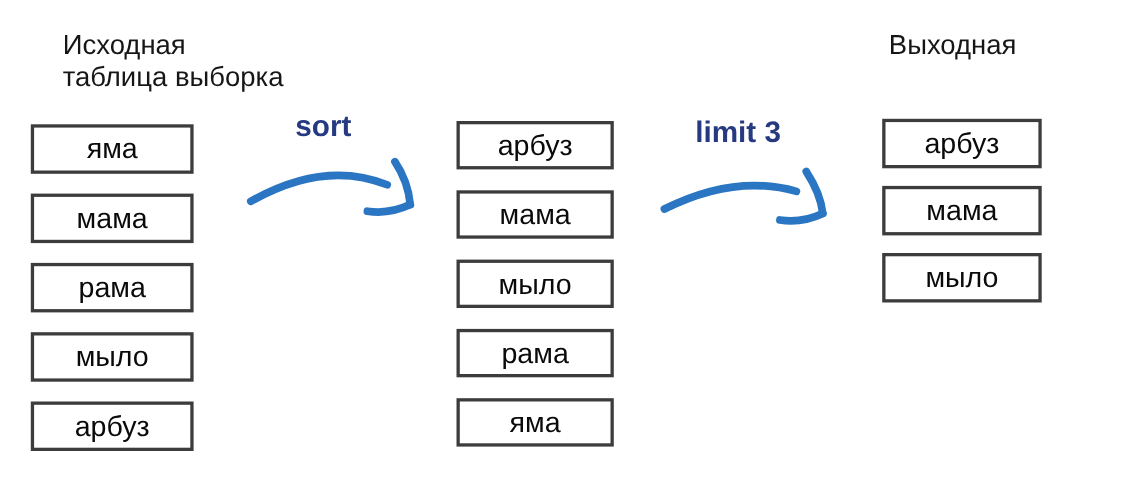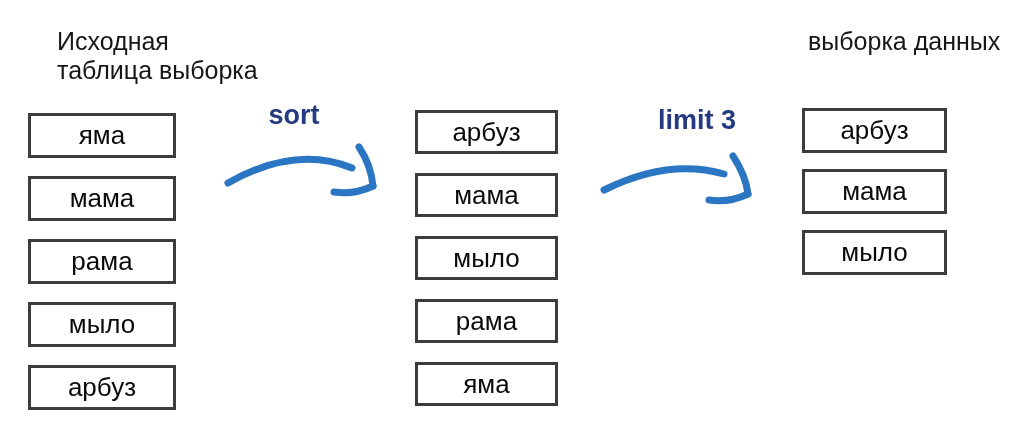--- a/index.html
+++ b/index.html
@@ -49,21 +49,21 @@
   .op-label {
     position: absolute;
     width: 130px;
     text-align: center;
     font-size: 27px;
     font-weight: bold;
     color: #253a80;
     white-space: nowrap;
   }
   .op-sort  { left: 229px; top: 100px; text-align: center; }
-  .op-limit { left: 606px; top: 105px; text-align: right; }
+  .op-limit { left: 606px; top: 105px; }
   .arrow {
     position: absolute;
     width: 165px;
     height: 60px;
   }
   .arrow-1 { left: 220px; top: 140px; }
   .arrow-2 { left: 596px; top: 150px; }
   .arrow path {
     fill: none;
     stroke: #2b76c3;
@@ -75,21 +75,21 @@
 <body>
 
 <div class="canvas">
 
   <div class="col-title" style="left:29px; top:27px;margin-left:28px;">
     <div>Исходная</div>
     <div>таблица выборка</div>
   </div>
 
   <div class="col-title" style="left:808px; top:27px;">
-    <div>выборка данных</div>
+    <div>Выходная</div>
   </div>
 
   <div class="column col-source">
     <div class="cell">яма</div>
     <div class="cell">мама</div>
     <div class="cell">рама</div>
     <div class="cell">мыло</div>
     <div class="cell">арбуз</div>
   </div>
 

